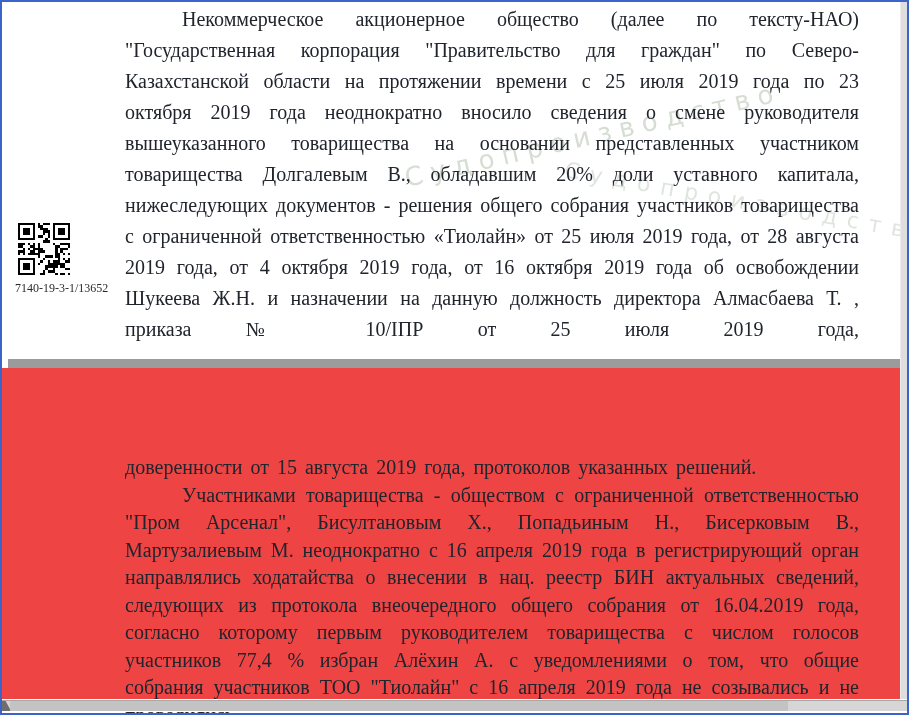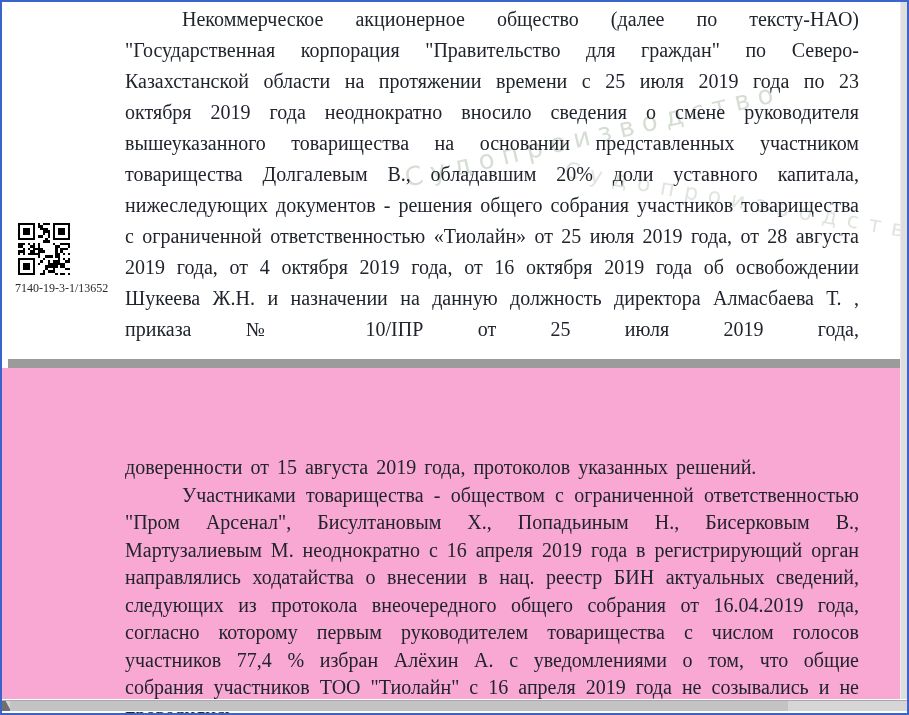--- a/index.html
+++ b/index.html
@@ -44,21 +44,21 @@
     position:absolute;left:13px;top:279px;
     font-size:12px;color:#2a2a2a;letter-spacing:0;
     font-family:"Liberation Serif",serif;white-space:nowrap;
   }
   
   .page-separator{
     position:absolute;left:6px;right:0;top:357px;height:9px;
     background:#9b9b9b;
   }
   
-  .page2{position:absolute;left:0;top:366px;width:100%;bottom:14px;background:#f9a8d4;}
+  .page2{position:absolute;left:0;top:366px;width:100%;bottom:14px;background:#ef4444;}
   .page2-text{
     position:absolute;left:123px;top:86px;width:734px;
     font-size:20px;line-height:27.5px;color:#20242c;
     text-align:justify;word-spacing:3px;
   }
   .page2-text p{margin:0;}
   
   .v-scrollbar{
     position:absolute;top:0;right:0;width:6px;bottom:14px;
     background:#dedede;border-left:1px solid #eceaea;

